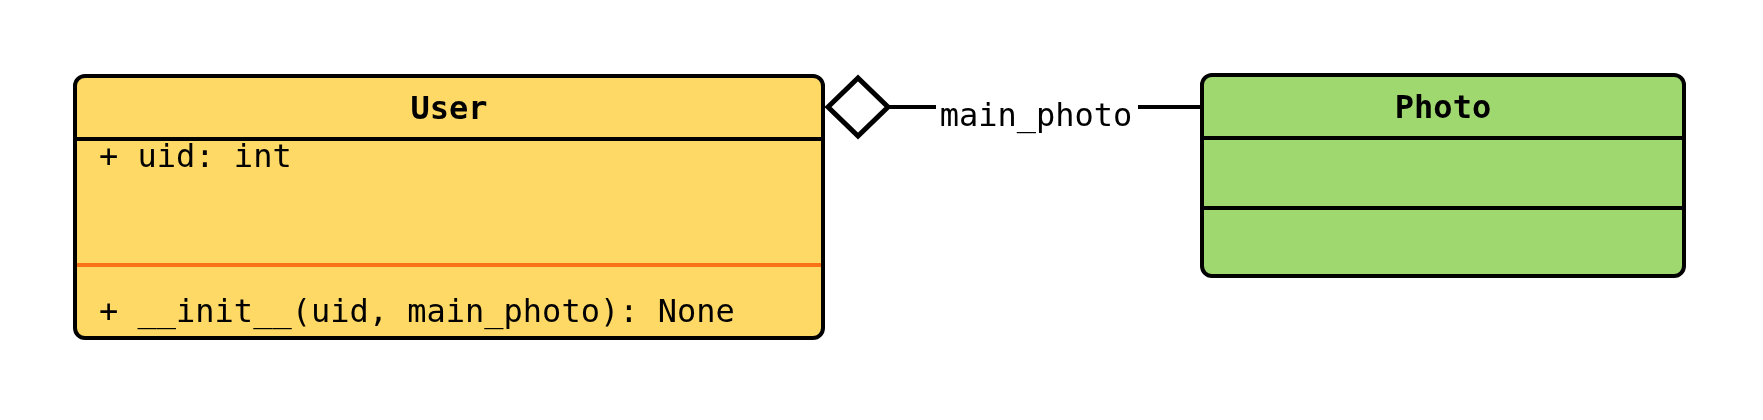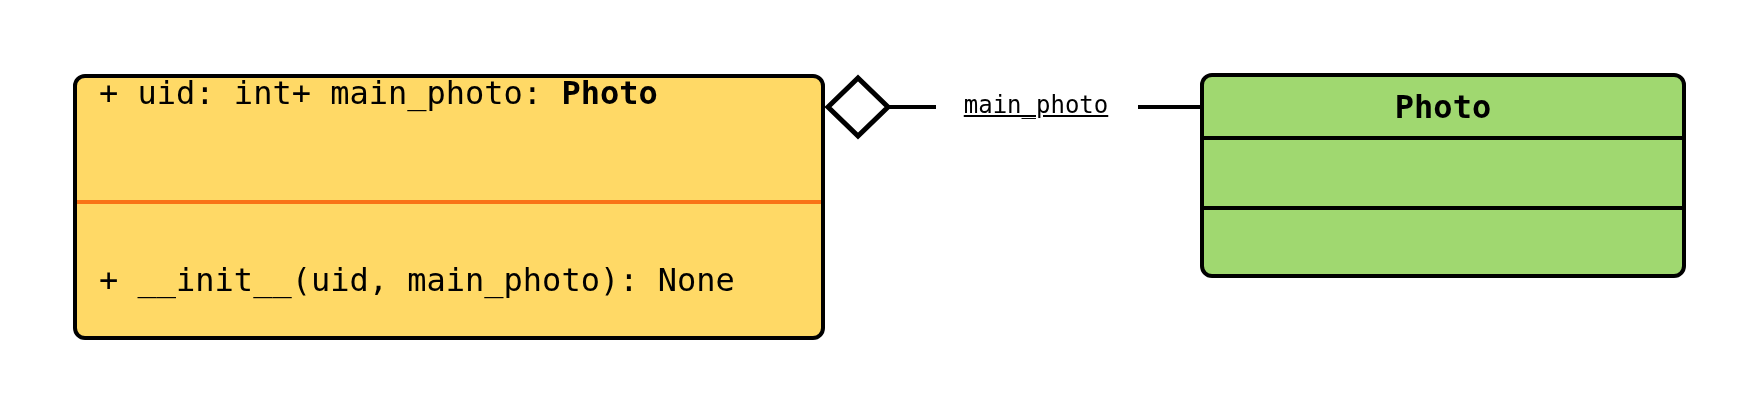--- a/index.html
+++ b/index.html
@@ -72,39 +72,40 @@
 
   .connector-svg {
     position: absolute;
     left: 0;
     top: 0;
     pointer-events: none;
   }
   .edge-label {
     position: absolute;
     left: 938px;
-    top: 89px;
+    top: 99px;
     width: 196px;
     height: 32px;
     line-height: 32px;
-    font-size: 24px;
+    font-size: 32px;
     text-align: center;
     white-space: pre;
-    text-decoration: underline;
   }
 </style>
 </head>
 <body>
 
 <div class="canvas">
 
   <div class="class-box user-box" style="background-color: rgb(255, 217, 102);">
+    <div class="title-row">
+      <span>User</span>
+    </div>
     <div class="attrs-row">
       <div class="member-line"><span>+ uid: int</span><b></b></div>
-      <div class="member-line"><span>+ main_photo: </span><b>Photo</b></div>
     </div>
     <div class="methods-row">
       <div class="member-line">+ __init__(uid, main_photo): None</div>
     </div>
   </div>
 
   <div class="class-box photo-box" style="background-color: rgb(160, 216, 112);">
     <div class="title-row">
       <span>Photo</span>
     </div>

